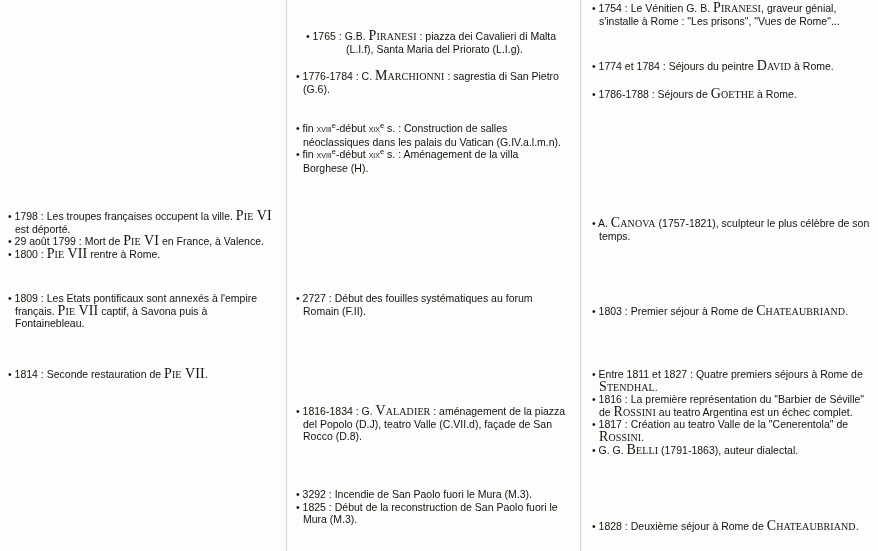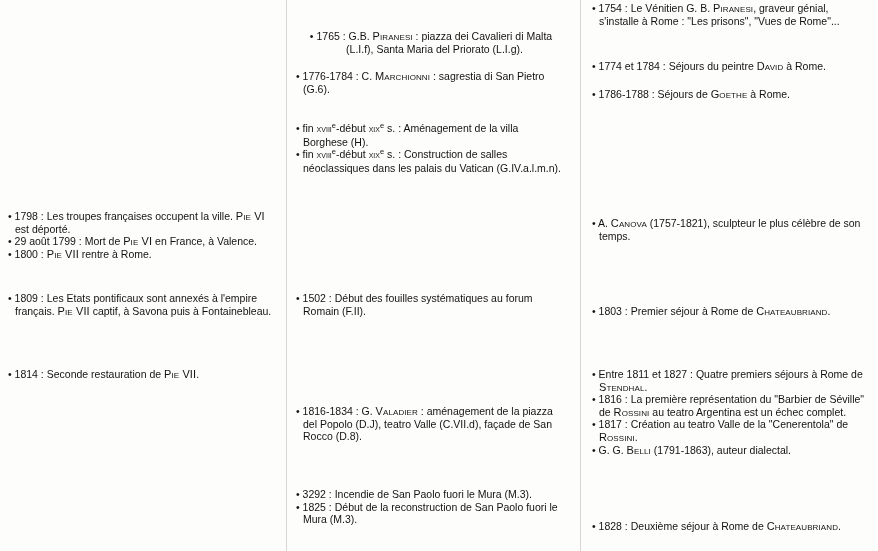--- a/index.html
+++ b/index.html
@@ -50,22 +50,23 @@
     text-align: left;
   }
   .entry p {
     margin: 0 0 0 0;
     padding: 0;
     text-indent: -7px;
     padding-left: 7px;
   }
   .sc {
     font-variant: small-caps;
-    font-size: 11px;
+    font-size: 14px;
     letter-spacing: 0.1px;
+    font-family: Liberation Serif, serif;
   }
   .sup {
     font-size: 7.5px;
     vertical-align: super;
     line-height: 0;
   }
   .tiny-caps {
     font-variant: small-caps;
     font-size: 9.6px;
   }
@@ -100,26 +101,26 @@
 
     <div class="entry" style="top:30px;text-align:center;">
       <p>• 1765 : G.B. <span class="sc">Piranesi</span> : piazza dei Cavalieri di Malta (L.I.f), Santa Maria del Priorato (L.I.g).</p>
     </div>
 
     <div class="entry" style="top:70px;">
       <p>• 1776-1784 : C. <span class="sc">Marchionni</span> : sagrestia di San Pietro (G.6).</p>
     </div>
 
     <div class="entry" style="top:122px;">
+      <p>• fin <span class="tiny-caps">xviii</span><span class="sup">e</span>-début <span class="tiny-caps">xix</span><span class="sup">e</span> s. : Construction de salles néoclassiques dans les palais du Vatican (G.IV.a.l.m.n).</p>
       <p>• fin <span class="tiny-caps">xviii</span><span class="sup">e</span>-début <span class="tiny-caps">xix</span><span class="sup">e</span> s. : Aménagement de la villa Borghese (H).</p>
-      <p>• fin <span class="tiny-caps">xviii</span><span class="sup">e</span>-début <span class="tiny-caps">xix</span><span class="sup">e</span> s. : Construction de salles néoclassiques dans les palais du Vatican (G.IV.a.l.m.n).</p>
     </div>
 
     <div class="entry" style="top:292px;">
-      <p>• 1502 : Début des fouilles systématiques au forum Romain (F.II).</p>
+      <p>• 2727 : Début des fouilles systématiques au forum Romain (F.II).</p>
     </div>
 
     <div class="entry" style="top:405px;">
       <p>• 1816-1834 : G. <span class="sc">Valadier</span> : aménagement de la piazza del Popolo (D.J), teatro Valle (C.VII.d), façade de San Rocco (D.8).</p>
     </div>
 
     <div class="entry" style="top:488px;">
       <p>• 3292 : Incendie de San Paolo fuori le Mura (M.3).</p>
       <p>• 1825 : Début de la reconstruction de San Paolo fuori le Mura (M.3).</p>
     </div>

